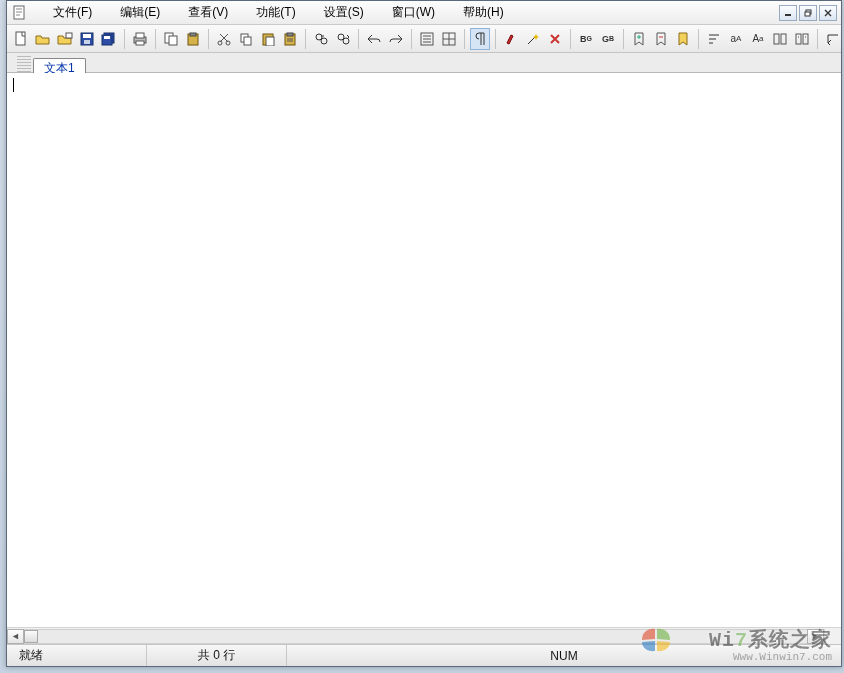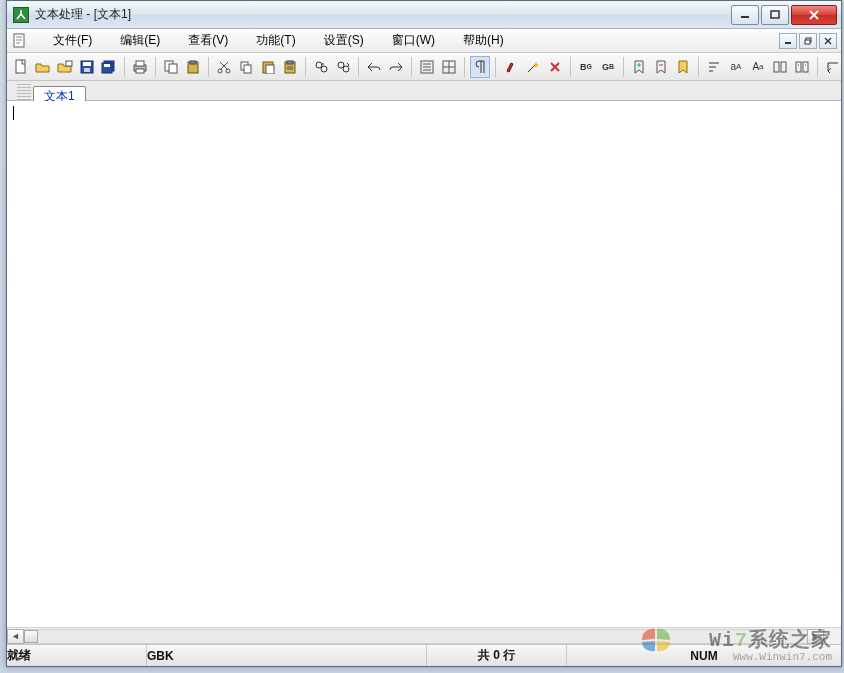--- a/index.html
+++ b/index.html
@@ -167,21 +167,21 @@
     border-left:1px solid #d4d4d4;
   }
 
   .statusbar {
     height: 22px;
     background: linear-gradient(#f7f7f7,#e3e3e3);
     border-top: 1px solid #c4c4c4;
     display:flex; align-items:center;
     font-size:12px; color:#111;
   }
-  .sseg { padding: 0 0; border-right: 1px solid #c8c8c8; height:100%; display:flex; align-items:center;font-weight:bold; }
+  .sseg { padding: 0 12px; border-right: 1px solid #c8c8c8; height:100%; display:flex; align-items:center; }
   .sseg:last-child { border-right:none; }
 
   .watermark {
     position:absolute;
     right: 12px; bottom: 10px;
     text-align: right;
     pointer-events: none;
     font-family: Liberation Mono, monospace;
   }
   .wm-main { font-size: 20px; font-weight: bold; color:#333; text-shadow: 0 1px 2px rgba(255,255,255,.8); opacity:.55; letter-spacing:1px;}
@@ -192,45 +192,20 @@
     width:36px; height:30px; opacity:.6;
   }
 
   svg { pointer-events: none; }
 </style>
 </head>
 <body>
 
 <div class="window">
 
-  <div class="titlebar">
-    <div class="appicon">
-      <svg width="10" height="10" viewBox="0 0 10 10">
-          <path d="M5 0 L5 4 M5 4 L1 9 M5 4 L9 9" stroke="#fff" stroke-width="1.5" fill="none"></path>
-        </svg>
-    </div>
-    <div class="title">文本处理 - [文本1]</div>
-    <div class="winbtns">
-      <div class="winbtn">
-        <svg width="10" height="10">
-            <rect x="1" y="6" width="8" height="2" fill="#333"></rect>
-          </svg>
-      </div>
-      <div class="winbtn">
-        <svg width="10" height="10">
-            <rect x="1" y="1" width="8" height="7" fill="none" stroke="#333" stroke-width="1.5"></rect>
-          </svg>
-      </div>
-      <div class="winbtn close">
-        <svg width="10" height="10">
-            <path d="M1 1 L9 9 M9 1 L1 9" stroke="#fff" stroke-width="1.8"></path>
-          </svg>
-      </div>
-    </div>
-  </div>
 
   <div class="menubar">
     <span class="docicon">
       <svg width="14" height="16">
           <rect x="2" y="1" width="10" height="13" fill="#fff" stroke="#666"></rect>
           <path d="M4 4h6M4 7h6M4 10h4" stroke="#888"></path>
         </svg>
     </span>
     <div class="menuitem">文件(F)</div>
     <div class="menuitem">编辑(E)</div>
@@ -465,21 +440,20 @@
     <div class="sbtn">◄</div>
     <div class="strack">
       <div class="thumb"></div>
     </div>
     <div class="sbtn">►</div>
     <div class="corner"></div>
   </div>
 
   <div class="statusbar">
     <div class="sseg" style="width:140px">就绪</div>
-    <div class="sseg" style="width:280px">GBK</div>
     <div class="sseg" style="width:140px;justify-content:center">共 0 行</div>
     <div class="sseg" style="flex:1;justify-content:center">NUM</div>
   </div>
 </div>
 
 <div class="wm-logo">
   <svg width="36" height="30" viewBox="0 0 36 30">
     <path d="M4 15 C4 7 10 3 17 4 L17 14 Z" fill="#e24a2b"></path>
     <path d="M19 4 C26 3 32 7 32 15 L19 14 Z" fill="#6db33f"></path>
     <path d="M4 17 L17 16 L17 26 C10 27 4 23 4 17 Z" fill="#2e7cc3"></path>

